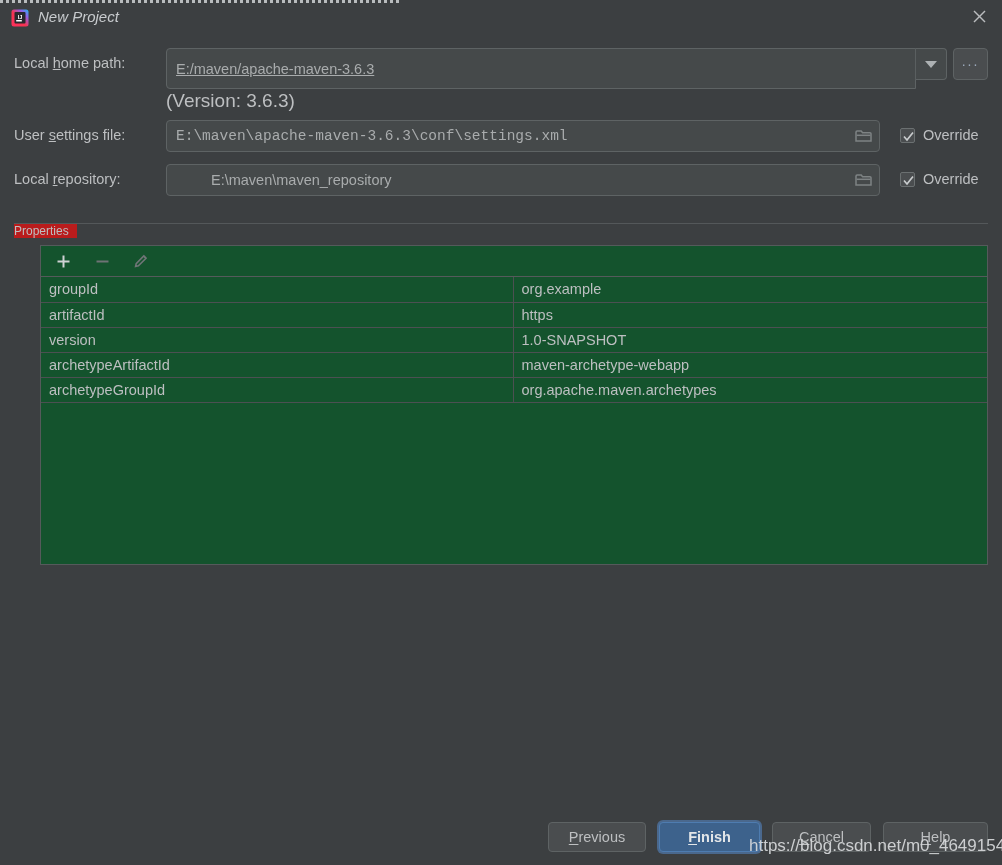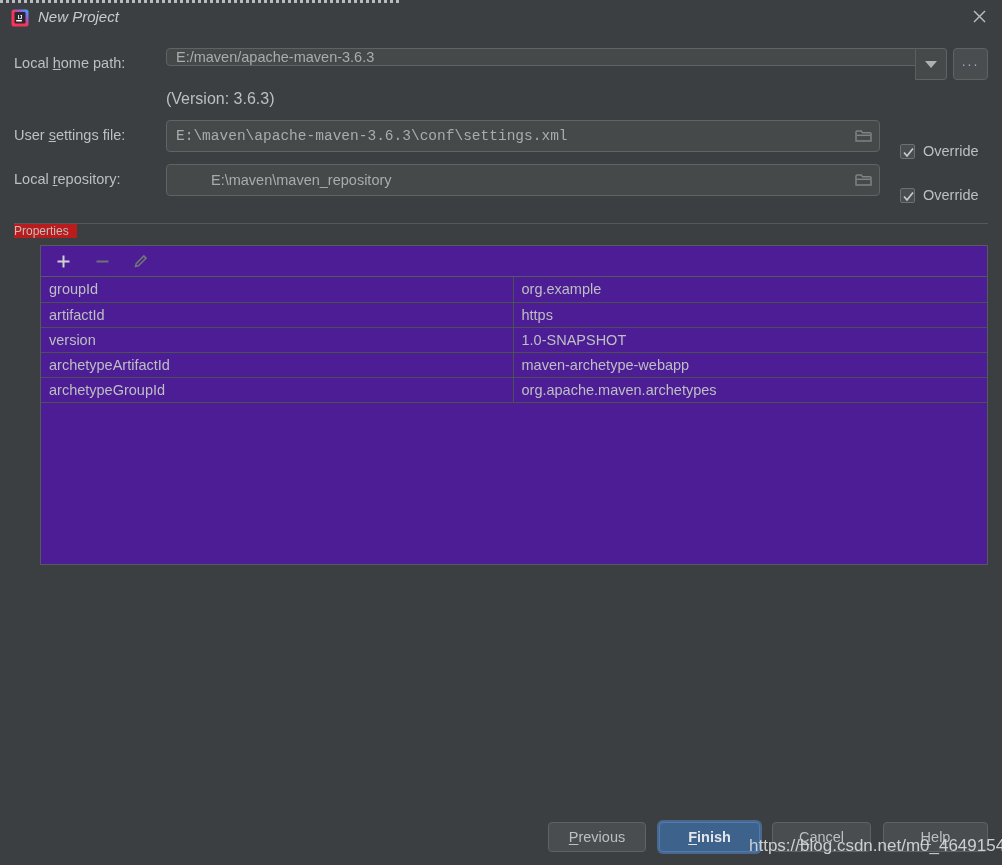--- a/index.html
+++ b/index.html
@@ -141,31 +141,30 @@
     display: flex;
     align-items: center;
     justify-content: center;
     cursor: pointer;
   }
 
   .version-note {
     position: absolute;
     left: 166px;
     top: 90px;
-    font-size: 16px;
+    font-size: 19px;
     color: #bdbfc1;
   }
 
   
   .checkrow {
     position: absolute;
     display: flex;
     align-items: center;
     cursor: pointer;
-    margin-top: 16px;
   }
   .cbox {
     width: 15px; height: 15px;
     box-sizing: border-box;
     border: 1px solid #6b7071;
     border-radius: 2px;
     background: #4a4d4f;
     position: relative;
     flex: none;
   }
@@ -198,21 +197,21 @@
   }
 
   .table-wrap {
     position: absolute;
     left: 40px;
     top: 245px;
     width: 948px;
     height: 320px;
     box-sizing: border-box;
     border: 1px solid #555a5b;
-    background: #4c1d95;
+    background: #14532d;
   }
   .table-toolbar {
     height: 31px;
     box-sizing: border-box;
     border-bottom: 1px solid #555a5b;
     display: flex;
     align-items: center;
     padding-left: 12px;
     gap: 19px;
   }
@@ -307,21 +306,21 @@
     <div class="close-btn">
       <svg width="15" height="15" viewBox="0 0 15 15">
         <line x1="2" y1="2" x2="13" y2="13" stroke="#b9bcbe" stroke-width="1.4"></line>
         <line x1="13" y1="2" x2="2" y2="13" stroke="#b9bcbe" stroke-width="1.4"></line>
       </svg>
     </div>
   </div>
 
   <div class="label" style="left:14px; top:55px;"><span>Local </span><u>h</u><span>ome path:</span></div>
 
-  <div class="field" style="left:166px; top:48px; width:750px; height:18px; border-radius:4px 0 0 4px;">E:/maven/apache-maven-3.6.3</div>
+  <div class="field" style="left:166px; top:48px; width:750px; height:41px; border-radius:4px 0 0 4px;text-decoration:underline;">E:/maven/apache-maven-3.6.3</div>
 
   <div class="combo-arrow">
     <span class="tri-down"></span>
   </div>
 
   <div class="browse-btn">...</div>
 
   <div class="version-note">(Version: 3.6.3)</div>
 
   <div class="label" style="left:14px; top:127px;"><span>User </span><u>s</u><span>ettings file:</span></div>

